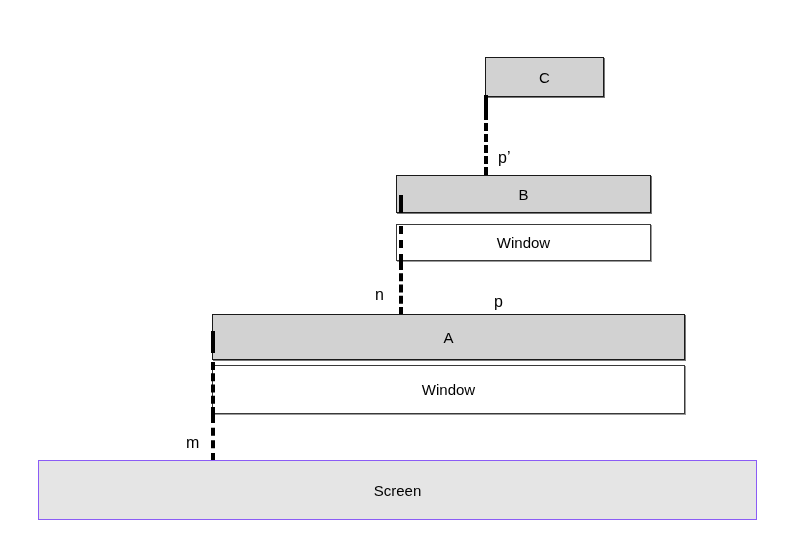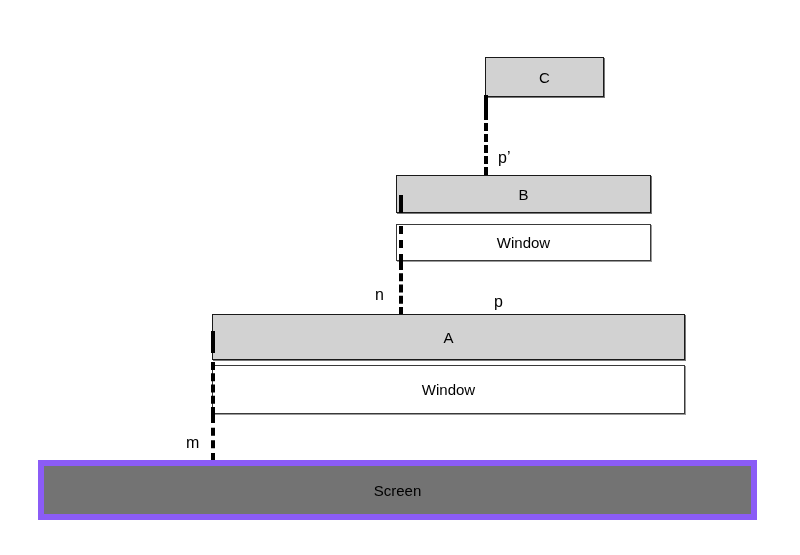--- a/index.html
+++ b/index.html
@@ -30,22 +30,22 @@
     background: #d2d2d2;
     border-color: #1a1a1a;
     box-shadow: 1px 1px 0 0 #777777;
   }
   .box.white {
     background: #ffffff;
     border-color: #3a3a3a;
     box-shadow: 1px 1px 0 0 #9a9a9a;
   }
   .box.plain {
-    background: #737373;
-    border: 6px solid #8b5cf6;
+    background: #e5e5e5;
+    border: 1px solid #8b5cf6;
     box-shadow: none;
   }
   .box-label {
     pointer-events: none;
     user-select: none;
   }
   .dash {
     position: absolute;
     width: 0;
     border-left: 4px dashed #000000;

